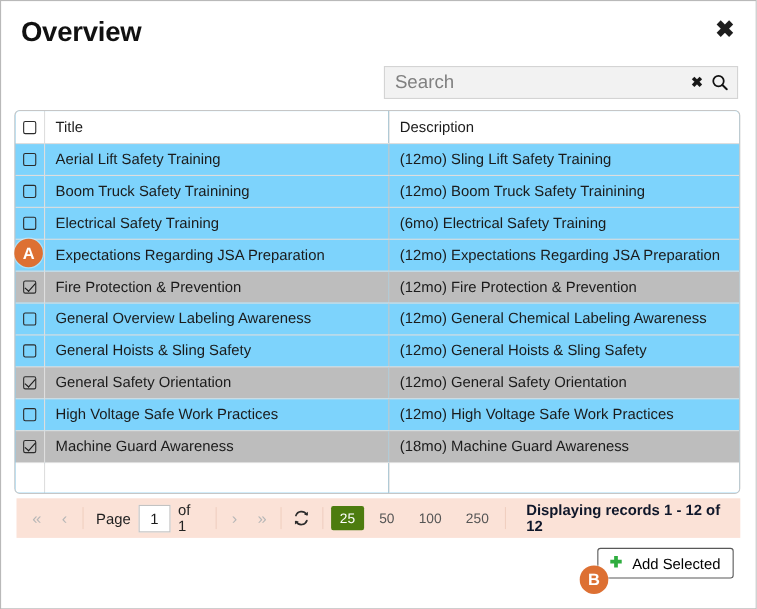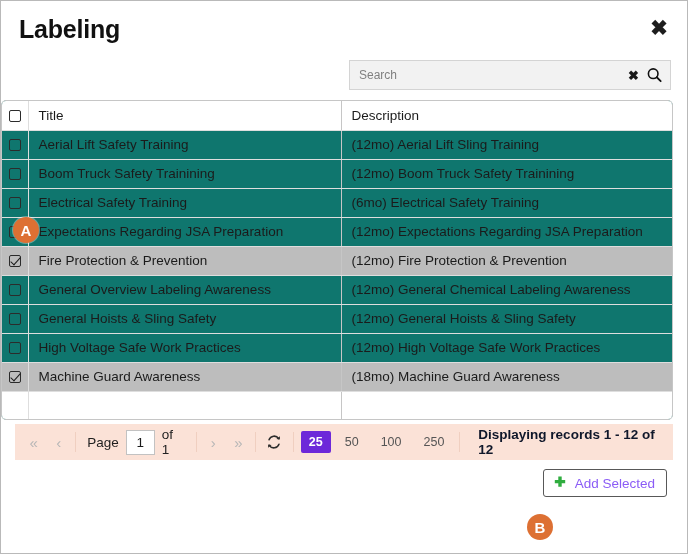--- a/index.html
+++ b/index.html
@@ -66,21 +66,21 @@
     border: 1px solid #d4d4d4;
     box-sizing: border-box;
     display: flex;
     align-items: center;
   }
   .search-input {
     border: 0;
     outline: 0;
     background: transparent;
     font-family: "Liberation Sans", sans-serif;
-    font-size: 12px;
+    font-size: 17px;
     color: #333;
     padding: 0 52px 0 9px;
     width: 100%;
     height: 100%;
     box-sizing: border-box;
   }
   .search-input::placeholder { color: #808080; opacity: 1; }
   .search-clear {
     position: absolute;
     right: 31px;
@@ -96,25 +96,25 @@
     position: absolute;
     right: 8px;
     top: 50%;
     transform: translateY(-50%);
     cursor: pointer;
     line-height: 0;
   }
 
   
   .grid-wrap {
-    margin: 10px 14px 0 0;
+    margin: 10px 14px 0 12px;
     border: 1px solid #c6c6c6;
     border-radius: 5px;
     overflow: hidden;
-    background: #0f766e;
+    background: #7dd3fc;
   }
   table.grid {
     border-collapse: collapse;
     width: 100%;
     table-layout: fixed;
   }
   table.grid col.c-check { width: 26px; }
   table.grid col.c-title { width: 313px; }
   table.grid col.c-desc  { width: auto; }
 
@@ -230,23 +230,23 @@
     display: flex;
     align-items: center;
     justify-content: center;
     font-size: 12.5px;
     color: #555;
     cursor: pointer;
     border-radius: 2px;
     box-sizing: border-box;
   }
   .pg-size.active {
-    background: #6d28d9;
+    background: #4d7c0f;
     color: #ffffff;
-    font-weight: bold;
+    font-weight: normal;
   }
   .pg-status { margin-left: 14px; color: #0f172a; font-weight: bold; }
 
   
   .action-bar {
     margin: 9px 14px 0 0;
     display: flex;
     justify-content: flex-end;
     align-items: center;
     padding-right: 6px;
@@ -254,21 +254,21 @@
   .add-btn {
     display: inline-flex;
     align-items: center;
     gap: 7px;
     height: 28px;
     padding: 0 11px 0 8px;
     background: #ffffff;
     border: 1px solid #585858;
     border-radius: 3px;
     font-size: 13.5px;
-    color: #8b5cf6;
+    color: #000000;
     cursor: pointer;
     box-sizing: border-box;
   }
   .plus-icon { line-height: 0; }
 
   
   .badge {
     position: absolute;
     width: 26px;
     height: 26px;
@@ -285,21 +285,21 @@
   }
   #badge-a { left: 12px; top: 216px; }
   #badge-b { left: 526px; top: 513px; }
 </style>
 </head>
 <body>
 
 <div id="app">
 
   <div class="dialog-header">
-    <div class="dialog-title">Labeling</div>
+    <div class="dialog-title">Overview</div>
     <div class="close-btn">✖</div>
   </div>
 
   <div class="search-row">
     <div class="search-wrap">
       <input class="search-input" type="text" placeholder="Search" style="">
       <span class="search-clear">✖</span>
       <span class="search-go">
         <svg width="15" height="15" viewBox="0 0 16 16">
           <circle cx="6.6" cy="6.6" r="5.1" fill="none" stroke="#111" stroke-width="1.7"></circle>
@@ -322,21 +322,21 @@
             <span class="cb"></span>
           </th>
           <th class="cell-title">Title</th>
           <th class="cell-desc">Description</th>
         </tr>
       </thead>
       <tbody id="grid-body">
           <tr>
             <td class="cell-check"><span class="cb"></span></td>
             <td class="cell-title">Aerial Lift Safety Training</td>
-            <td class="cell-desc">(12mo) Aerial Lift Sling Training</td>
+            <td class="cell-desc">(12mo) Sling Lift Safety Training</td>
           </tr>
           <tr>
             <td class="cell-check"><span class="cb"></span></td>
             <td class="cell-title">Boom Truck Safety Trainining</td>
             <td class="cell-desc">(12mo) Boom Truck Safety Trainining</td>
           </tr>
           <tr>
             <td class="cell-check"><span class="cb"></span></td>
             <td class="cell-title">Electrical Safety Training</td>
             <td class="cell-desc">(6mo) Electrical Safety Training</td>
@@ -353,20 +353,25 @@
           </tr>
           <tr>
             <td class="cell-check"><span class="cb"></span></td>
             <td class="cell-title">General Overview Labeling Awareness</td>
             <td class="cell-desc">(12mo) General Chemical Labeling Awareness</td>
           </tr>
           <tr>
             <td class="cell-check"><span class="cb"></span></td>
             <td class="cell-title">General Hoists &amp; Sling Safety</td>
             <td class="cell-desc">(12mo) General Hoists &amp; Sling Safety</td>
+          </tr>
+          <tr class="row-selected">
+            <td class="cell-check"><span class="cb checked"></span></td>
+            <td class="cell-title">General Safety Orientation</td>
+            <td class="cell-desc">(12mo) General Safety Orientation</td>
           </tr>
           <tr>
             <td class="cell-check"><span class="cb"></span></td>
             <td class="cell-title">High Voltage Safe Work Practices</td>
             <td class="cell-desc">(12mo) High Voltage Safe Work Practices</td>
           </tr>
           <tr class="row-selected">
             <td class="cell-check"><span class="cb checked"></span></td>
             <td class="cell-title">Machine Guard Awareness</td>
             <td class="cell-desc">(18mo) Machine Guard Awareness</td>

